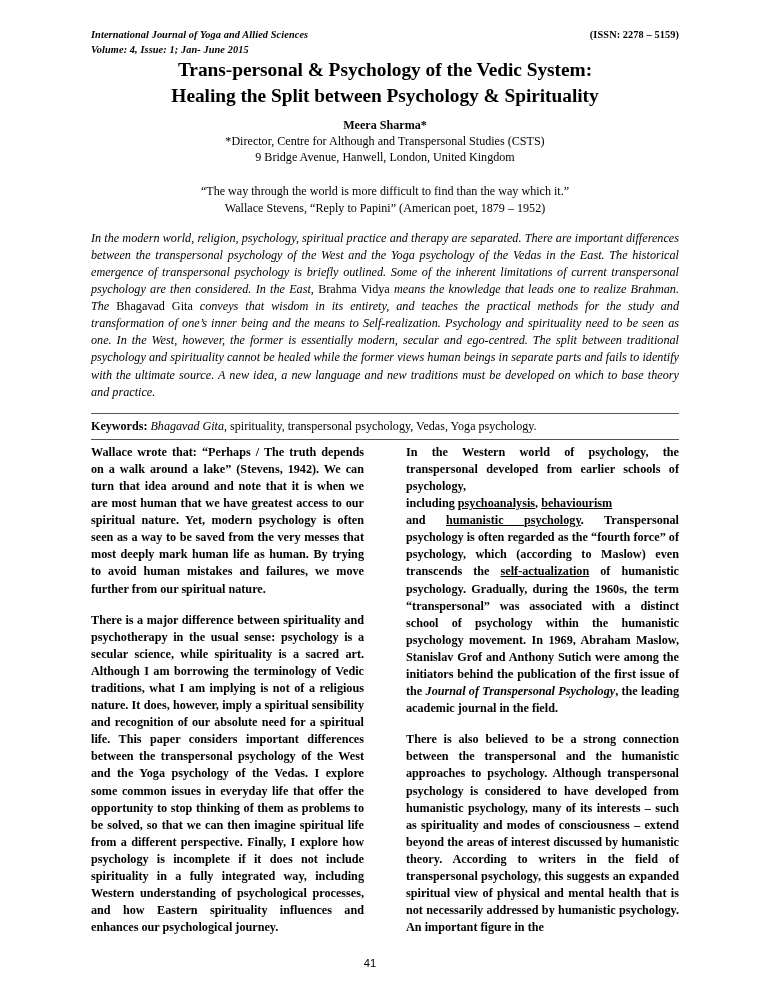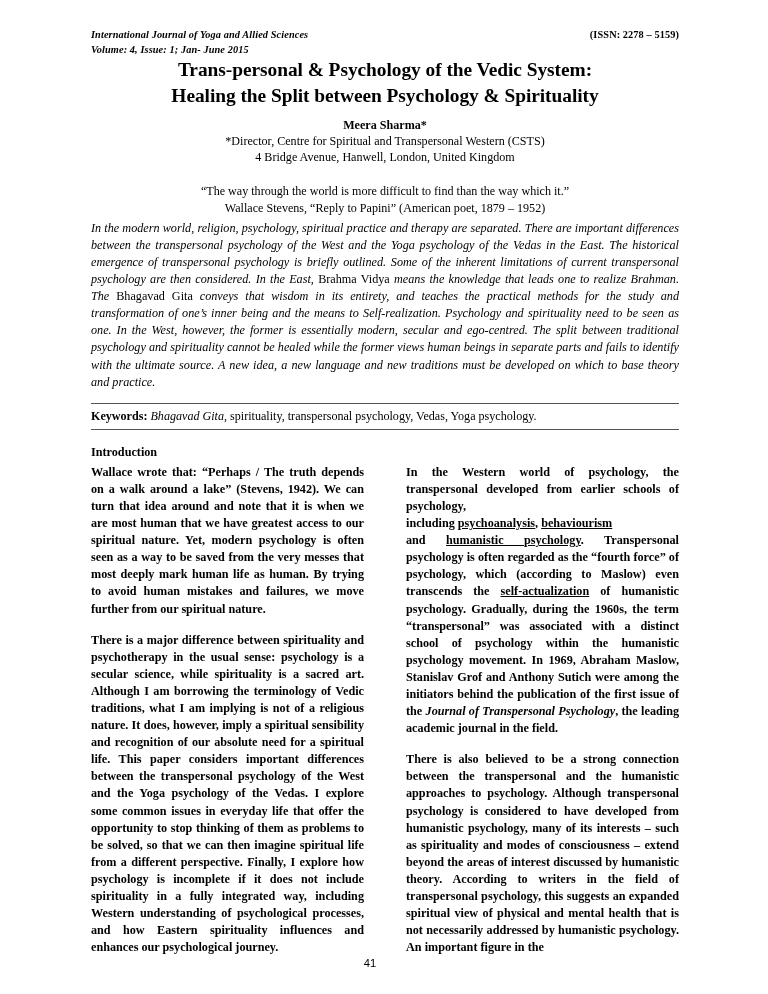--- a/index.html
+++ b/index.html
@@ -76,21 +76,21 @@
   
   .epigraph {
     margin-top: 17px;
     text-align: center;
     font-size: 12.1px;
     line-height: 17px;
   }
 
   
   .abstract {
-    margin-top: 3px;
+    margin-top: 13px;
     font-style: italic;
     font-size: 12.2px;
     line-height: 17.1px;
     text-align: justify;
     text-justify: inter-word;
   }
   .abstract .roman { font-style: normal; }
 
   
   .kw-rule {
@@ -169,36 +169,35 @@
         <span>International Journal of Yoga and Allied Sciences</span>
         <span class="runninghead-issn">(ISSN: 2278 – 5159)</span>
       </div>
       <div class="runninghead-vol">Volume: 4, Issue: 1; Jan- June 2015</div>
     </div>
 
     <div class="title-block">
       <div class="title-line">Trans-personal &amp; Psychology of the Vedic System:</div>
       <div class="title-line">Healing the Split between Psychology &amp; Spirituality</div>
       <div class="author">Meera Sharma*</div>
-      <div class="affil">*Director, Centre for Spiritual and Transpersonal Western (CSTS)</div>
-      <div class="affil">4 Bridge Avenue, Hanwell, London, United Kingdom</div>
+      <div class="affil">*Director, Centre for Although and Transpersonal Studies (CSTS)</div>
+      <div class="affil">9 Bridge Avenue, Hanwell, London, United Kingdom</div>
     </div>
 
     <div class="epigraph">
       <div>“The way through the world is more difficult to find than the way which it.”</div>
       <div>Wallace Stevens, “Reply to Papini” (American poet, 1879 – 1952)</div>
     </div>
 
     <div class="abstract"><span>In the modern world, religion, psychology, spiritual practice and therapy are separated. There are important differences between the transpersonal psychology of the West and the Yoga psychology of the Vedas in the East. The historical emergence of transpersonal psychology is briefly outlined. Some of the inherent limitations of current transpersonal psychology are then considered. In the East, </span><span class="roman">Brahma Vidya</span><span> means the knowledge that leads one to realize Brahman. The </span><span class="roman">Bhagavad Gita</span><span> conveys that wisdom in its entirety, and teaches the practical methods for the study and transformation of one’s inner being and the means to Self-realization. Psychology and spirituality need to be seen as one. In the West, however, the former is essentially modern, secular and ego-centred. The split between traditional psychology and spirituality cannot be healed while the former views human beings in separate parts and fails to identify with the ultimate source. A new idea, a new language and new traditions must be developed on which to base theory and practice.</span></div>
 
     <div class="kw-rule kw-rule-top"></div>
     <div class="keywords"><span class="kw-label">Keywords:</span> <span class="kw-ital">Bhagavad Gita</span><span>, spirituality, transpersonal psychology, Vedas, Yoga psychology.</span></div>
     <div class="kw-rule kw-rule-bot"></div>
 
-    <div class="section-heading">Introduction</div>
 
     <div class="cols">
 
       <div class="col">
         <p>Wallace wrote that: “Perhaps / The truth depends on a walk around a lake” (Stevens, 1942). We can turn that idea around and note that it is when we are most human that we have greatest access to our spiritual nature. Yet, modern psychology is often seen as a way to be saved from the very messes that most deeply mark human life as human. By trying to avoid human mistakes and failures, we move further from our spiritual nature.</p>
         <p>There is a major difference between spirituality and psychotherapy in the usual sense: psychology is a secular science, while spirituality is a sacred art. Although I am borrowing the terminology of Vedic traditions, what I am implying is not of a religious nature. It does, however, imply a spiritual sensibility and recognition of our absolute need for a spiritual life. This paper considers important differences between the transpersonal psychology of the West and the Yoga psychology of the Vedas. I explore some common issues in everyday life that offer the opportunity to stop thinking of them as problems to be solved, so that we can then imagine spiritual life from a different perspective. Finally, I explore how psychology is incomplete if it does not include spirituality in a fully integrated way, including Western understanding of psychological processes, and how Eastern spirituality influences and enhances our psychological journey.</p>
       </div>
 
       <div class="col">
         <p><span class="forcebreak">In the Western world of psychology, the transpersonal developed from earlier schools of psychology,</span><span>including </span><a class="link" href="#">psychoanalysis</a><span>, </span><a class="link" href="#">behaviourism</a><span class="forcebreak"></span><span>and </span><a class="link" href="#">humanistic      psychology</a><span>.      Transpersonal psychology is often regarded as the “fourth force” of psychology, which (according to Maslow) even transcends    the </span><a class="link" href="#">self-actualization</a><span> of  humanistic psychology. Gradually, during the 1960s, the term “transpersonal” was associated with a distinct school of psychology within the humanistic psychology movement. In 1969, Abraham Maslow, Stanislav Grof and Anthony Sutich were among the initiators behind the publication of the first issue of the </span><span class="ital">Journal of Transpersonal Psychology</span><span>, the leading academic journal in the field.</span></p>

